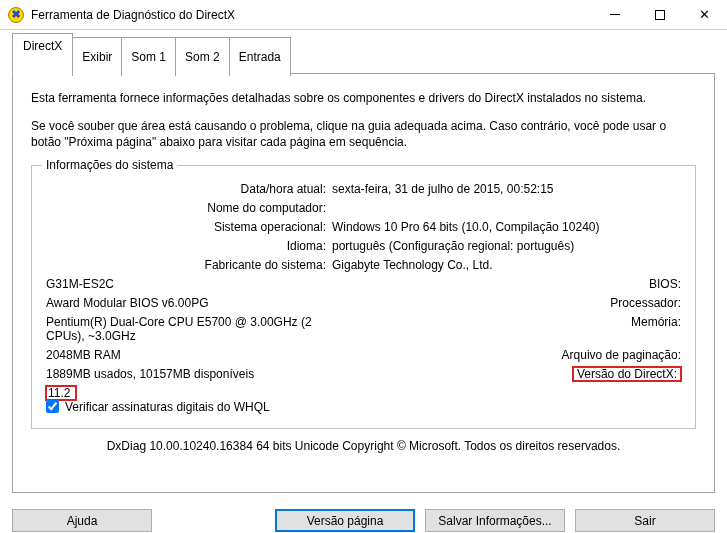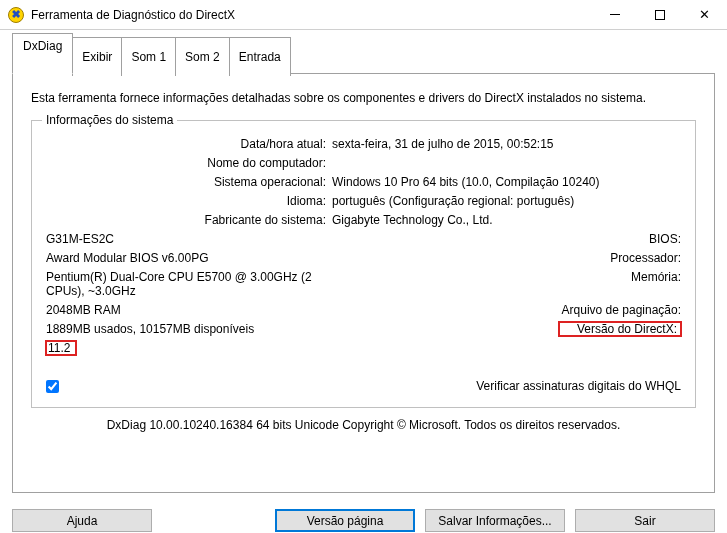--- a/index.html
+++ b/index.html
@@ -24,24 +24,24 @@
 
   .intro { margin: 4px 0 14px 0; line-height: 1.35; }
   .intro p { margin-bottom: 12px; }
 
   .group { border: 1px solid #c0c0c0; padding: 16px 14px 14px 14px; position: relative; margin-top: 4px; }
   .group .legend { position: absolute; top: -8px; left: 10px; background: #fff; padding: 0 4px; }
 
   .rows { display: grid; grid-template-columns: 280px 1fr; row-gap: 5px; column-gap: 6px; }
   .rows .lbl { text-align: right; white-space: nowrap; }
   .rows .val { text-align: left; }
-  .hl-label { outline: 2px solid #d22; outline-offset: -1px; padding: 0 4px 0 18px; }
+  .hl-label { outline: 2px solid #d22; outline-offset: -1px; padding: 0 4px 0 4px; }
   .hl-val   { outline: 2px solid #d22; outline-offset: -1px; padding: 0 6px 0 2px; display: inline-block; }
 
-  .chk { margin-top: 24px; display: flex; align-items: center; gap: 6px; justify-content: space-between; }
+  .chk { margin-top: 0; display: flex; align-items: center; gap: 6px; }
   .chk input { width: 13px; height: 13px; }
 
   .footer-text { text-align: center; margin: 10px 0 4px 0; }
 
   .btnbar { display: flex; gap: 10px; padding: 6px 12px 10px 12px; justify-content: space-between; }
   .btnbar .left, .btnbar .right { display: flex; gap: 10px; border-radius: 7px; }
   .btn { min-width: 140px; height: 23px; border: 1px solid #adadad; background: #e1e1e1; display: inline-flex; align-items: center; justify-content: center; cursor: pointer; padding: 0 10px; }
   .btn.def { border: 2px solid #0078d7; }
 </style>
 </head>
@@ -59,31 +59,32 @@
       </div>
     <div class="ctrl close">
         <span class="x-ic">✕</span>
       </div>
   </div>
 </div>
 
 <div class="surface">
 
   <div class="tabs">
-    <div class="tab active">DxDiag</div>
+    <div class="tab active">DirectX</div>
     <div class="tab">Exibir</div>
     <div class="tab">Som 1</div>
     <div class="tab">Som 2</div>
     <div class="tab">Entrada</div>
   </div>
 
   <div class="panel">
 
     <div class="intro">
       <p>Esta ferramenta fornece informações detalhadas sobre os componentes e drivers do DirectX instalados no sistema.</p>
+      <p>Se você souber que área está causando o problema, clique na guia adequada acima. Caso contrário, você pode usar o botão "Próxima página" abaixo para visitar cada página em sequência.</p>
     </div>
 
     <div class="group">
       <span class="legend">Informações do sistema</span>
 
       <div class="rows">
         <div class="lbl">Data/hora atual:</div>
         <div class="val">sexta-feira, 31 de julho de 2015, 00:52:15</div>
 
         <div class="lbl">Nome do computador:</div>

